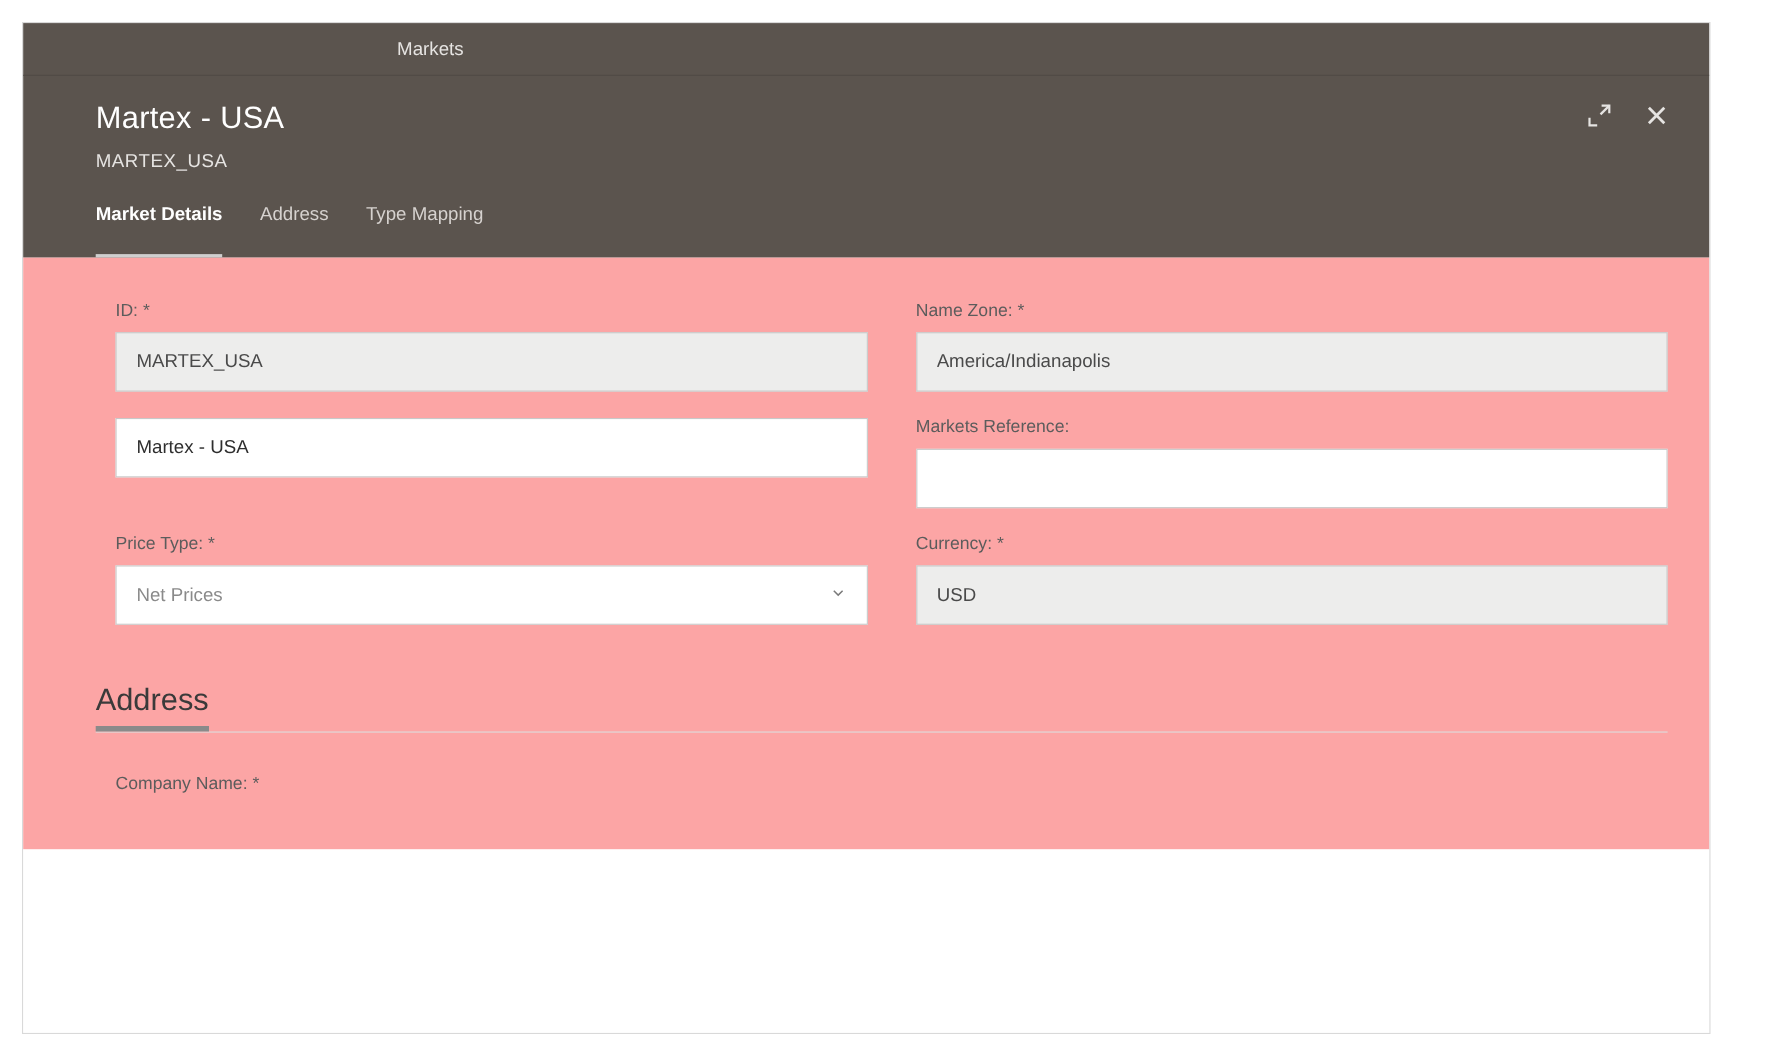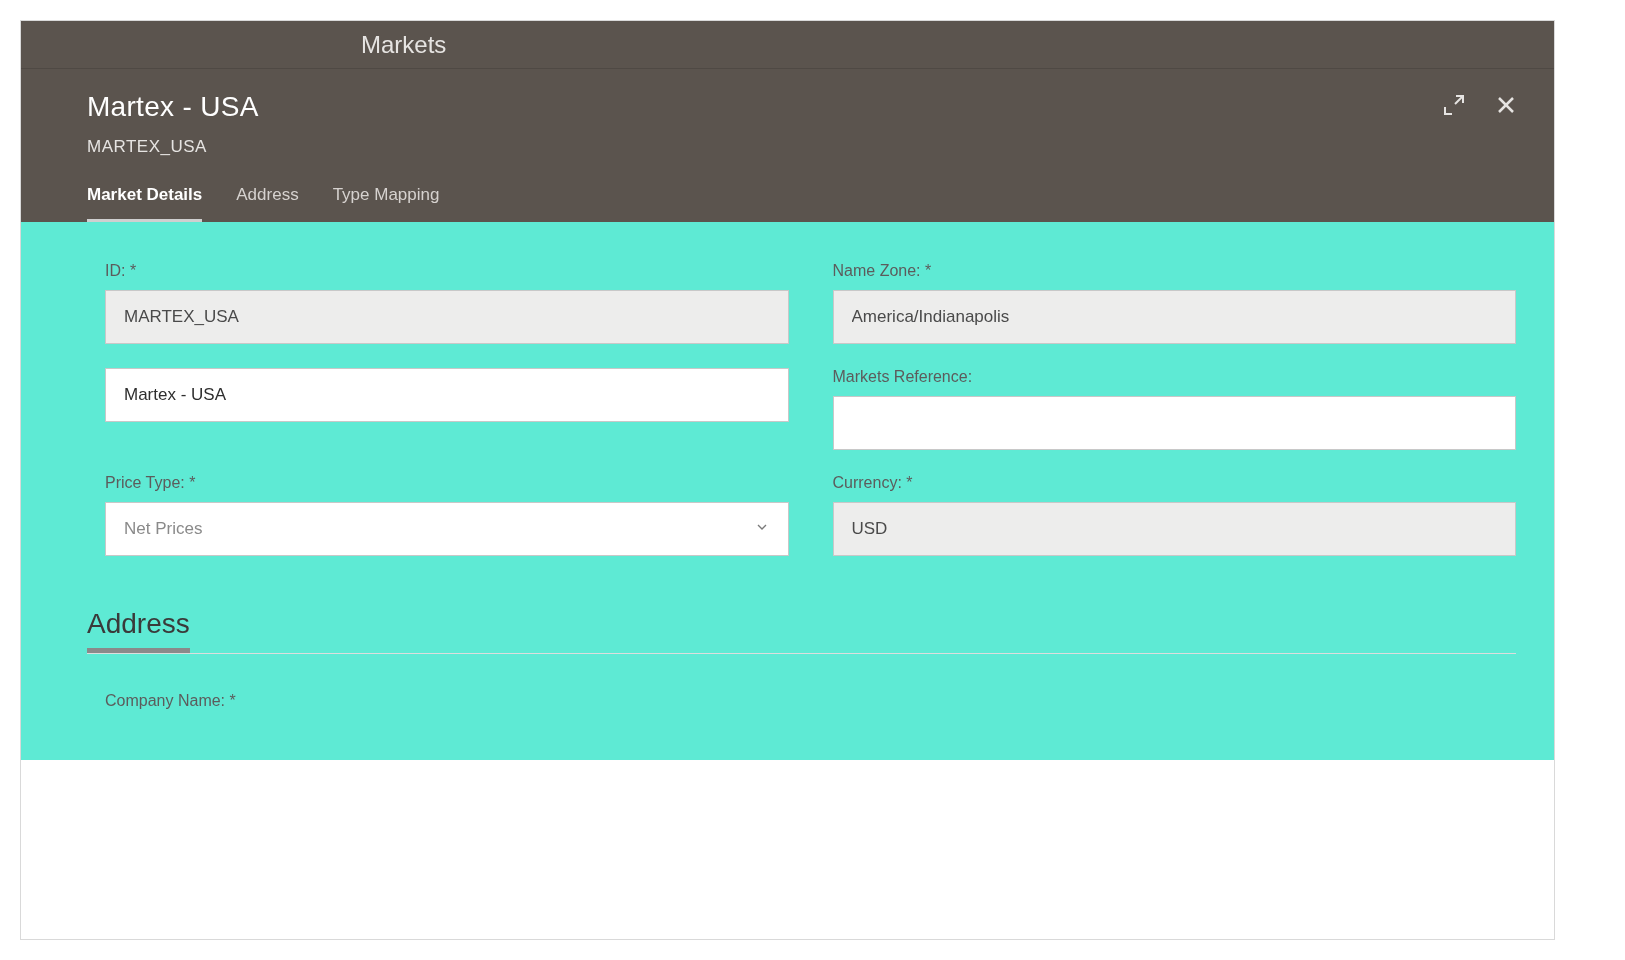--- a/index.html
+++ b/index.html
@@ -18,21 +18,21 @@
       height: 920px;
       overflow: hidden;
     }
     .top-bar {
       background: #5b544e;
       color: #e6e4e2;
       height: 48px;
       display: flex;
       align-items: center;
       padding-left: 340px;
-      font-size: 24px;
+      font-size: 17px;
       font-weight: 400;
       border-bottom: 1px solid #4f4944;
     }
     .header {
       background: #5b544e;
       color: #fff;
       padding: 22px 40px 0 66px;
       position: relative;
     }
     .header-title {
@@ -59,33 +59,33 @@
       color: #e6e4e2;
       cursor: pointer;
       display: inline-flex;
     }
     .tabs {
       display: flex;
       gap: 34px;
       margin-top: 28px;
     }
     .tab {
-      padding-bottom: 14px;
+      padding-bottom: 26px;
       font-size: 17px;
       color: #d6d2cf;
       cursor: pointer;
       border-bottom: 3px solid transparent;
     }
     .tab.active {
       color: #ffffff;
       border-bottom: 3px solid #cfcfcf;
       font-weight: 600;
     }
     .content {
-      background: #5eead4;
+      background: #fca5a5;
       padding: 40px 38px 40px 84px;
     }
     .row {
       display: flex;
       gap: 44px;
       margin-bottom: 24px;
     }
     .field {
       flex: 1;
       min-width: 0;

